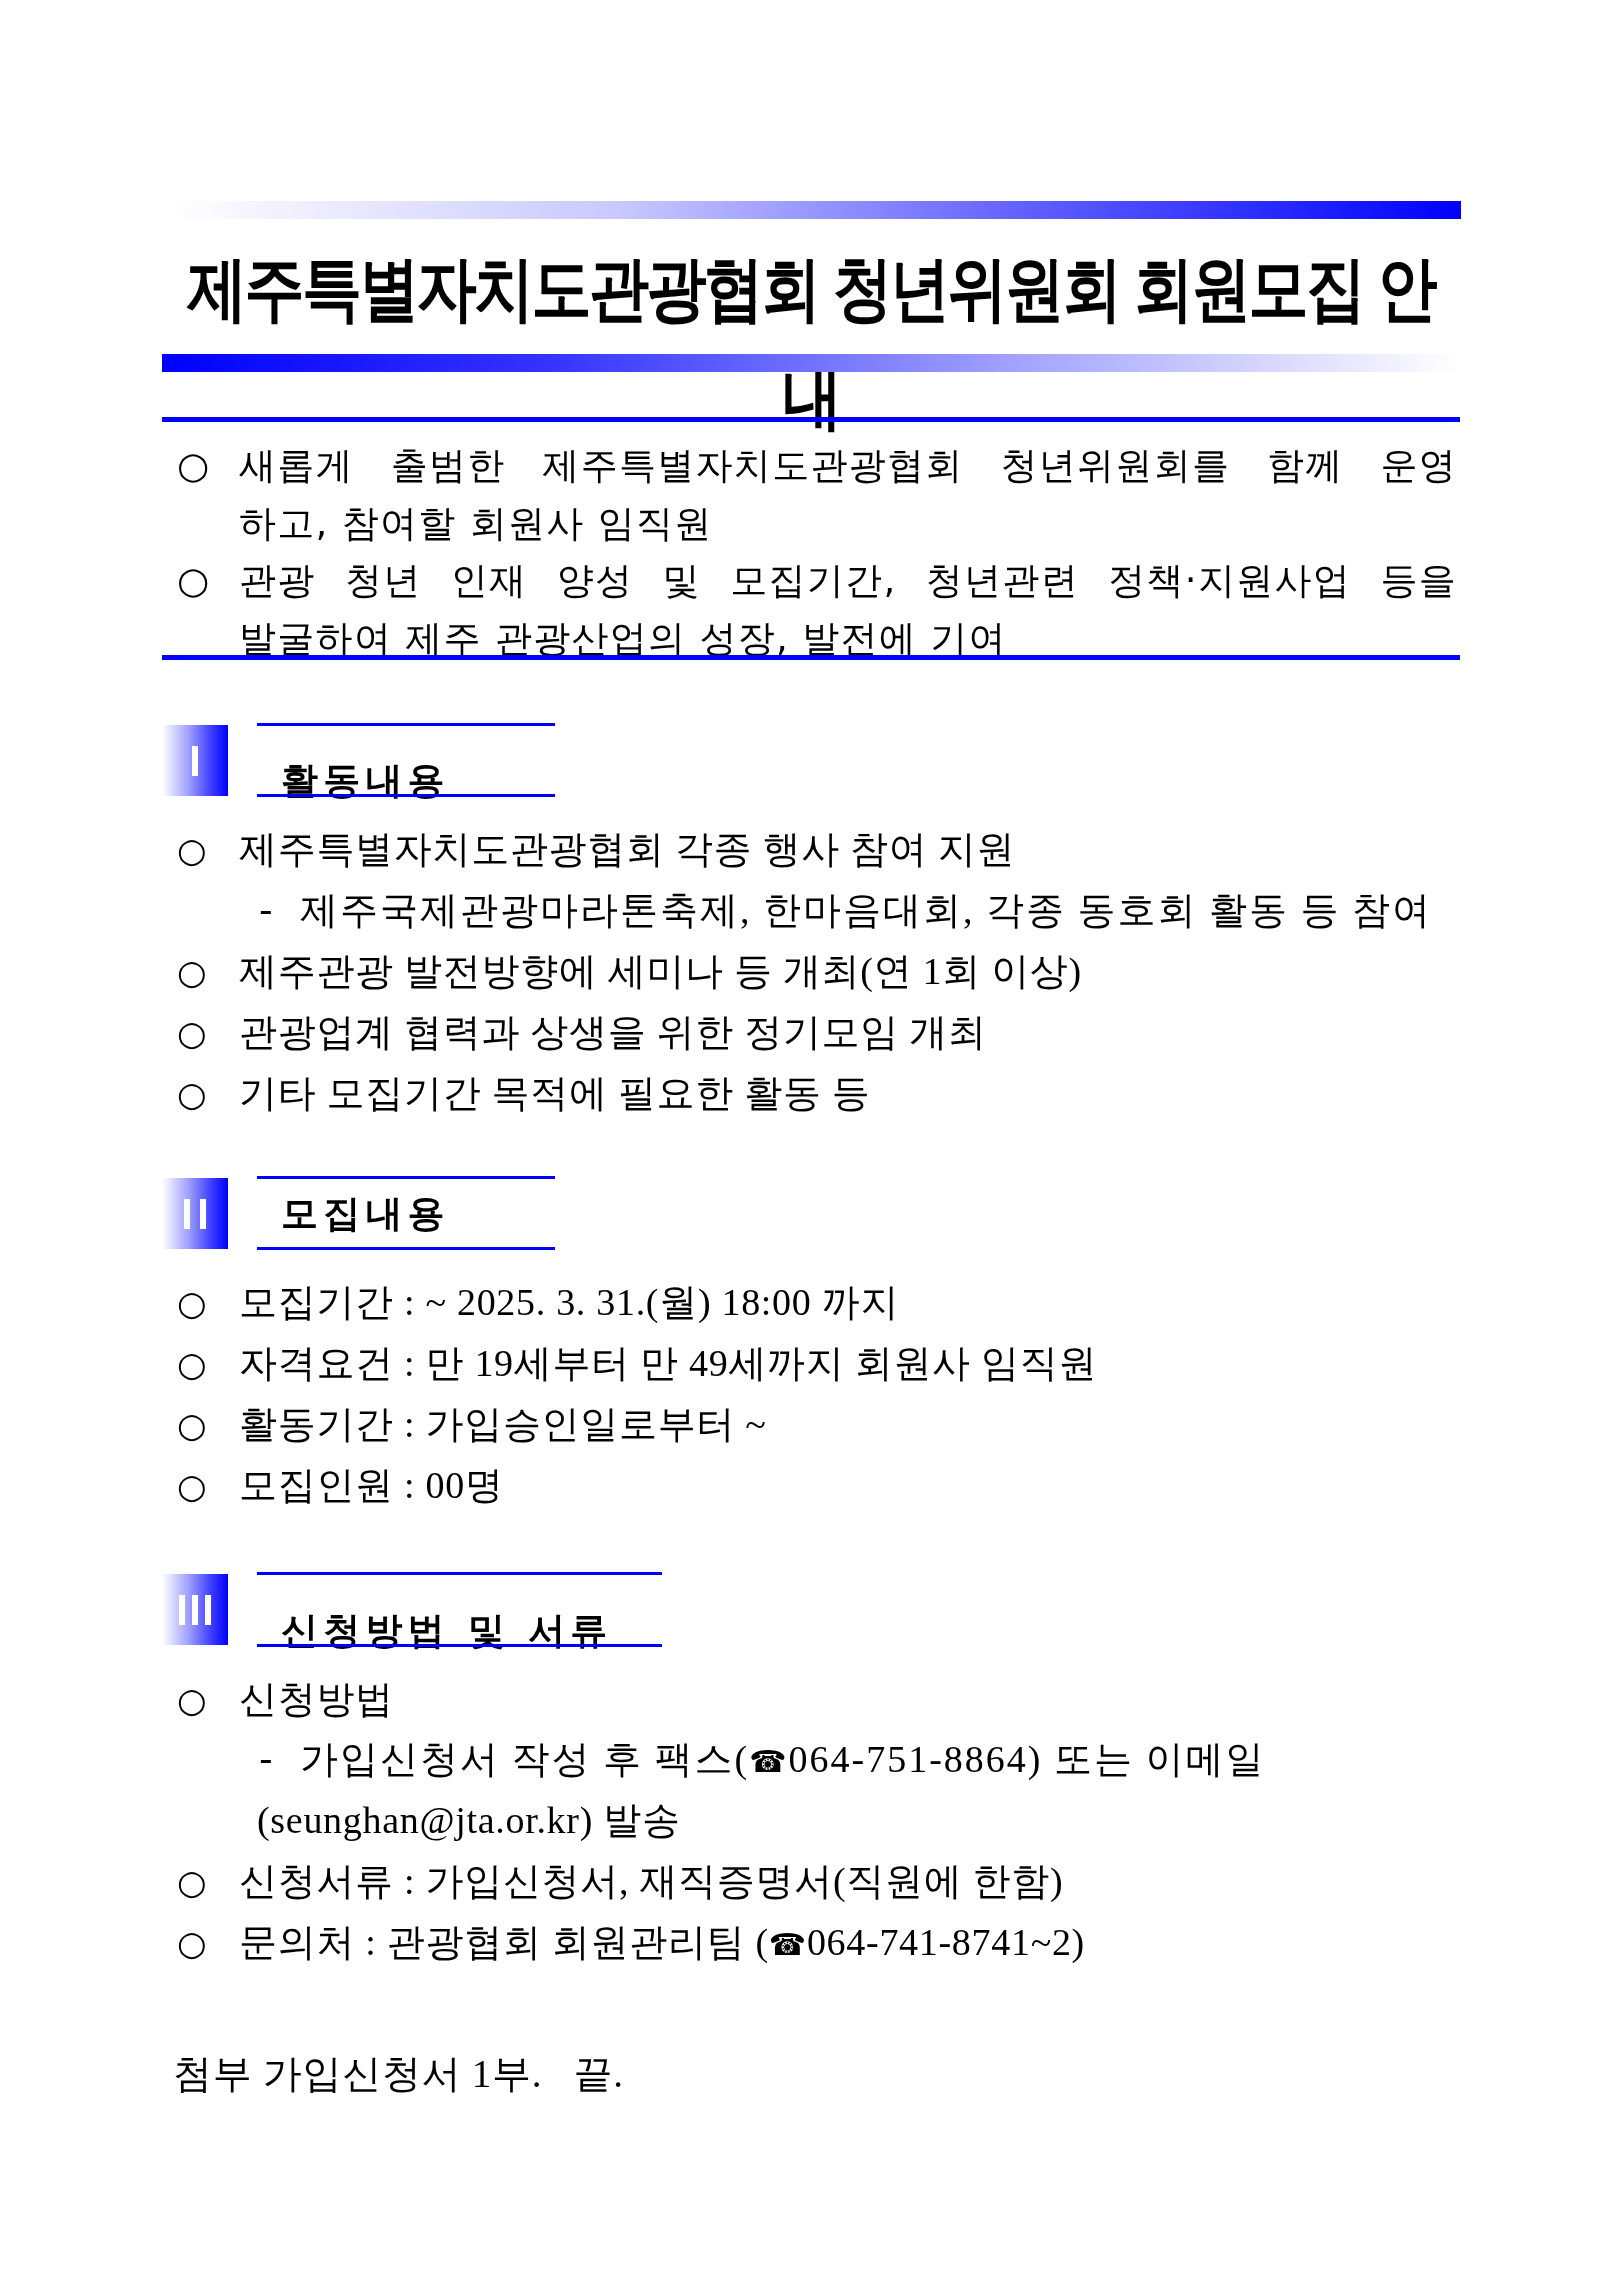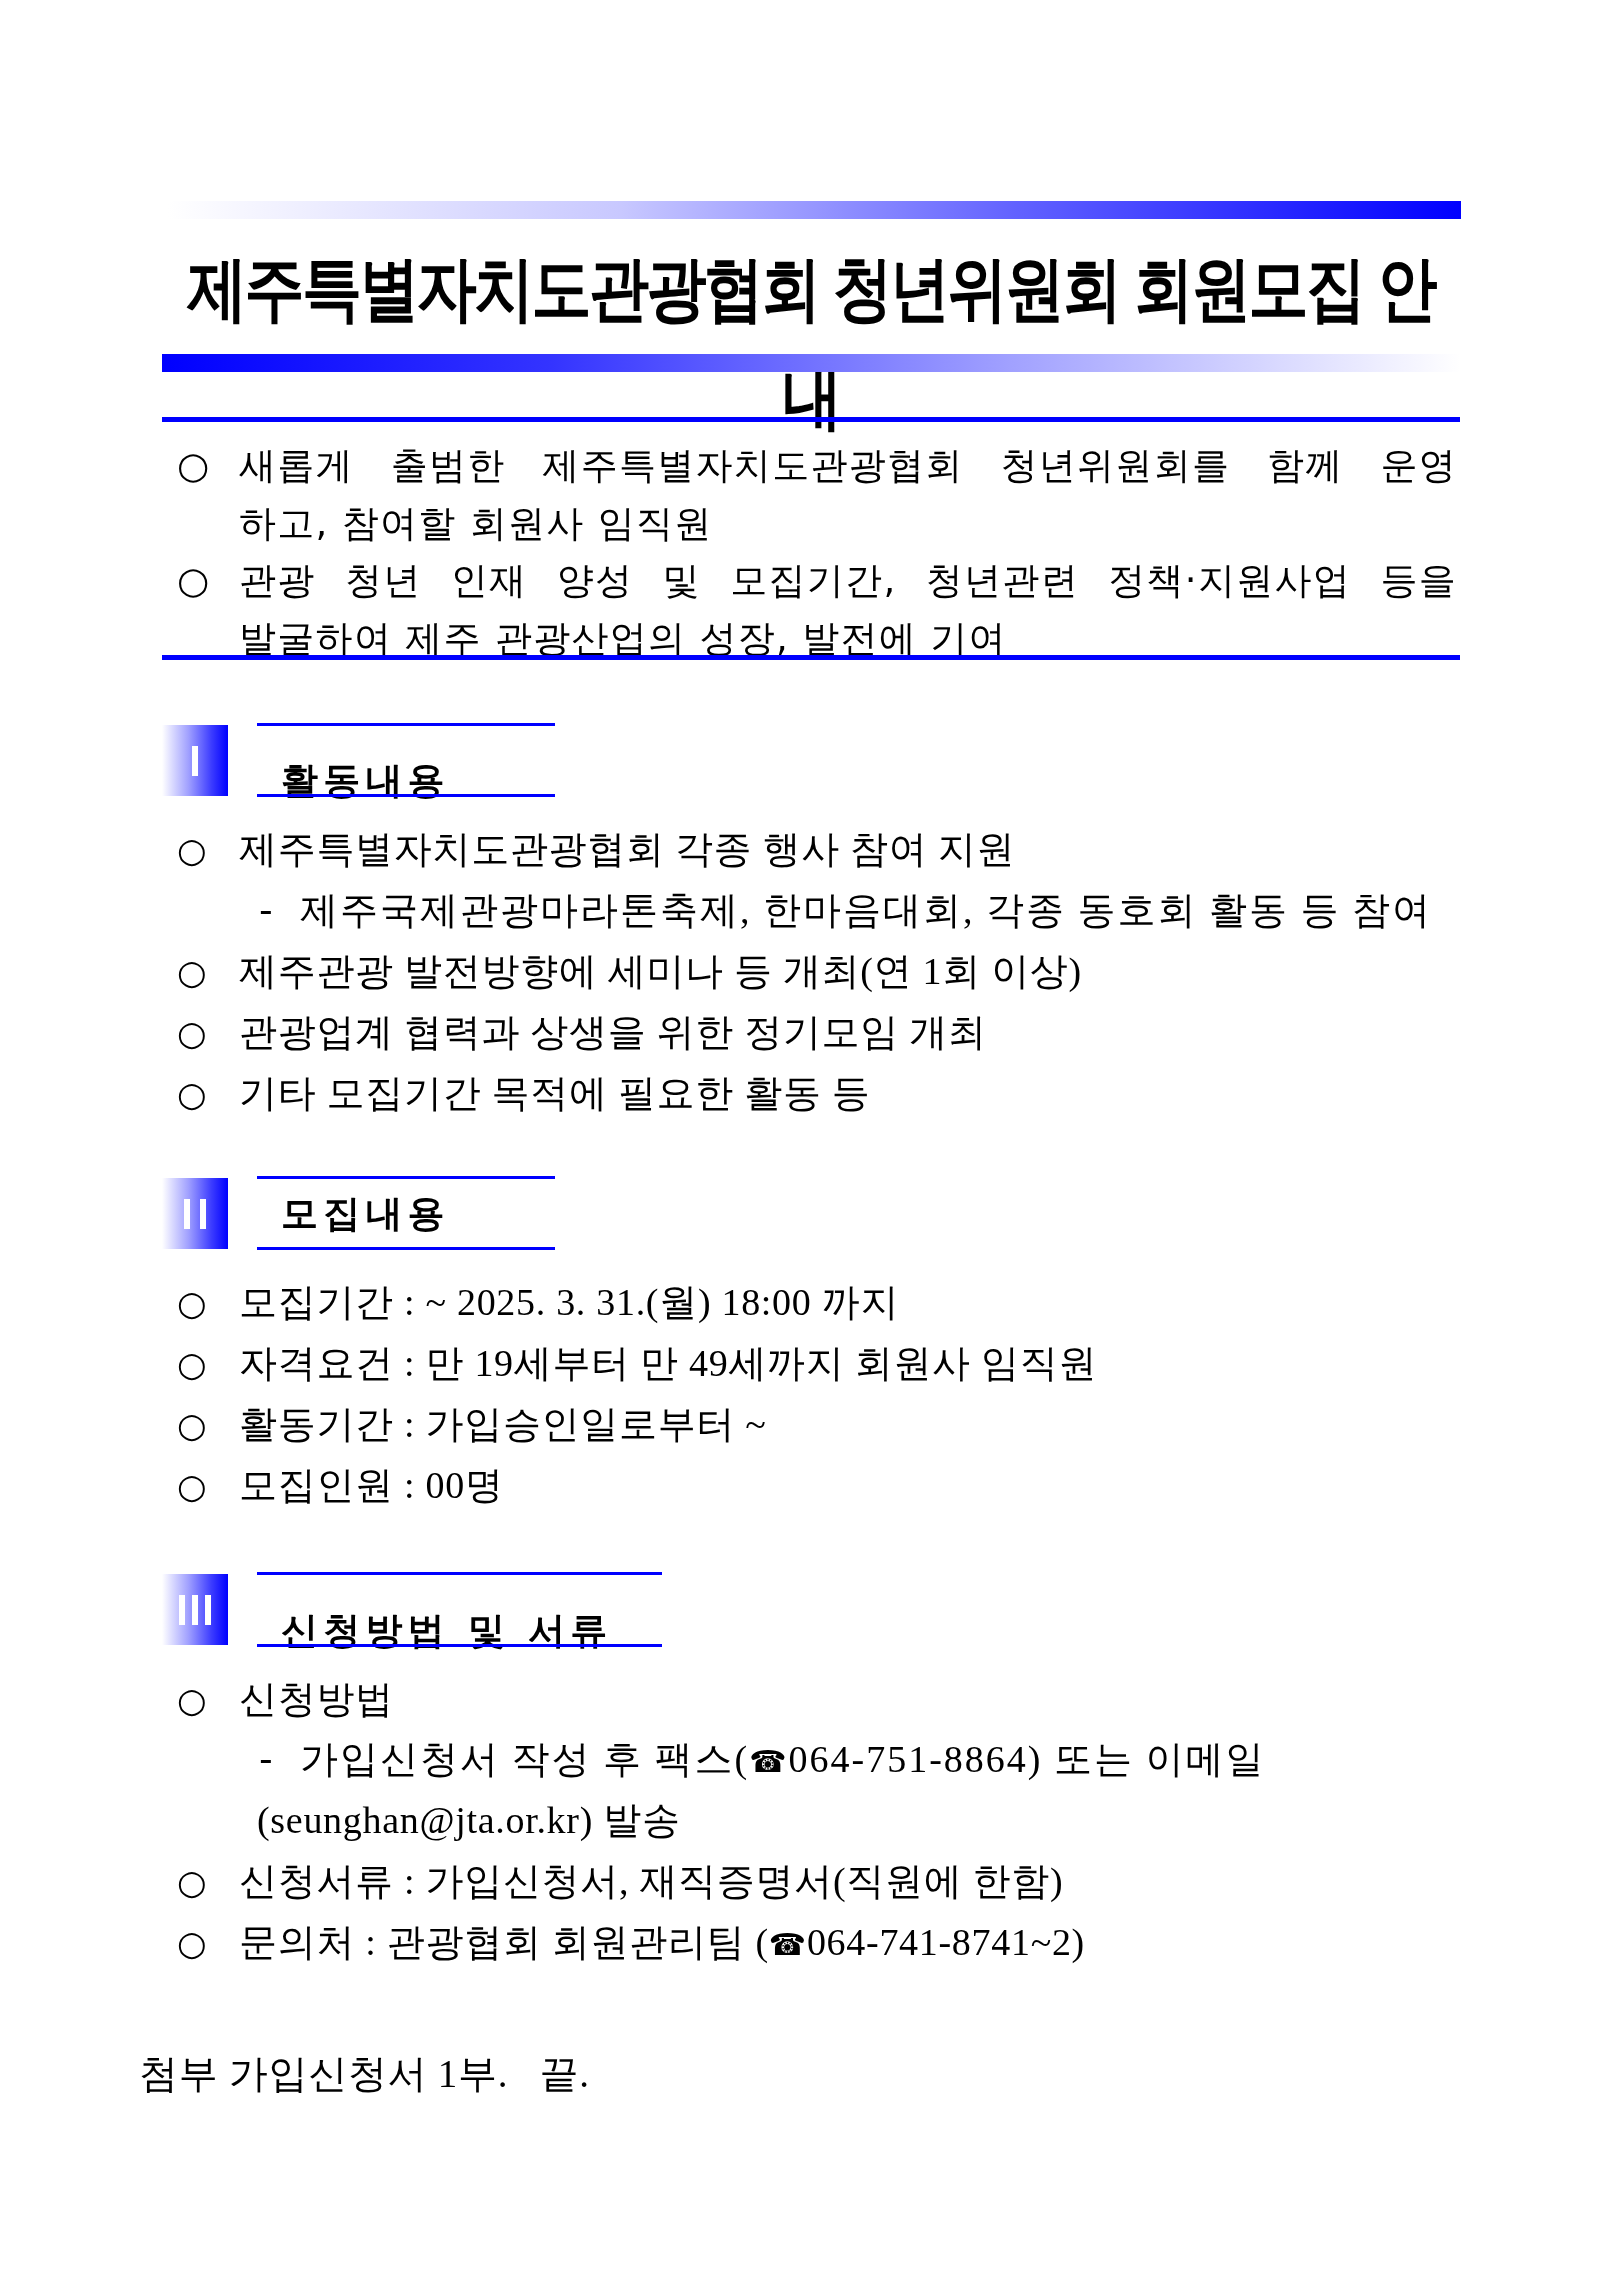--- a/index.html
+++ b/index.html
@@ -36,21 +36,21 @@
 
   
   .body-line { left: 177px; height: 61px; font-family: "Liberation Serif", "DejaVu Serif", serif;
     font-size: 38px; line-height: 61px; white-space: nowrap; letter-spacing: 0.7px; }
   .body-line .bullet { display: inline-block; width: 62px; font-family: "DejaVu Sans", sans-serif; font-size: 34px; }
   .body-line.sub { left: 215px; margin-left: 44px; }
   .body-line.sub .dash { display: inline-block; width: 41px; font-family: "DejaVu Sans", sans-serif; }
   .body-line.cont { left: 257px; }
   .phone { font-family: "DejaVu Sans", sans-serif; font-size: 30px; }
 
-  .closing { left: 139px; top: 2043px; height: 61px; font-family: "Liberation Serif", "DejaVu Serif", serif;
+  .closing { left: 173px; top: 2043px; height: 61px; font-family: "Liberation Serif", "DejaVu Serif", serif;
     font-size: 39px; line-height: 61px; white-space: pre; letter-spacing: 0.7px; }
 </style>
 </head>
 <body>
 
 <div class="abs title-bar-top"></div>
 <div class="abs doc-title">제주특별자치도관광협회 청년위원회 회원모집 안내</div>
 <div class="abs title-bar-bottom"></div>
 
 <div class="abs intro-rule" style="top:417px"></div>

